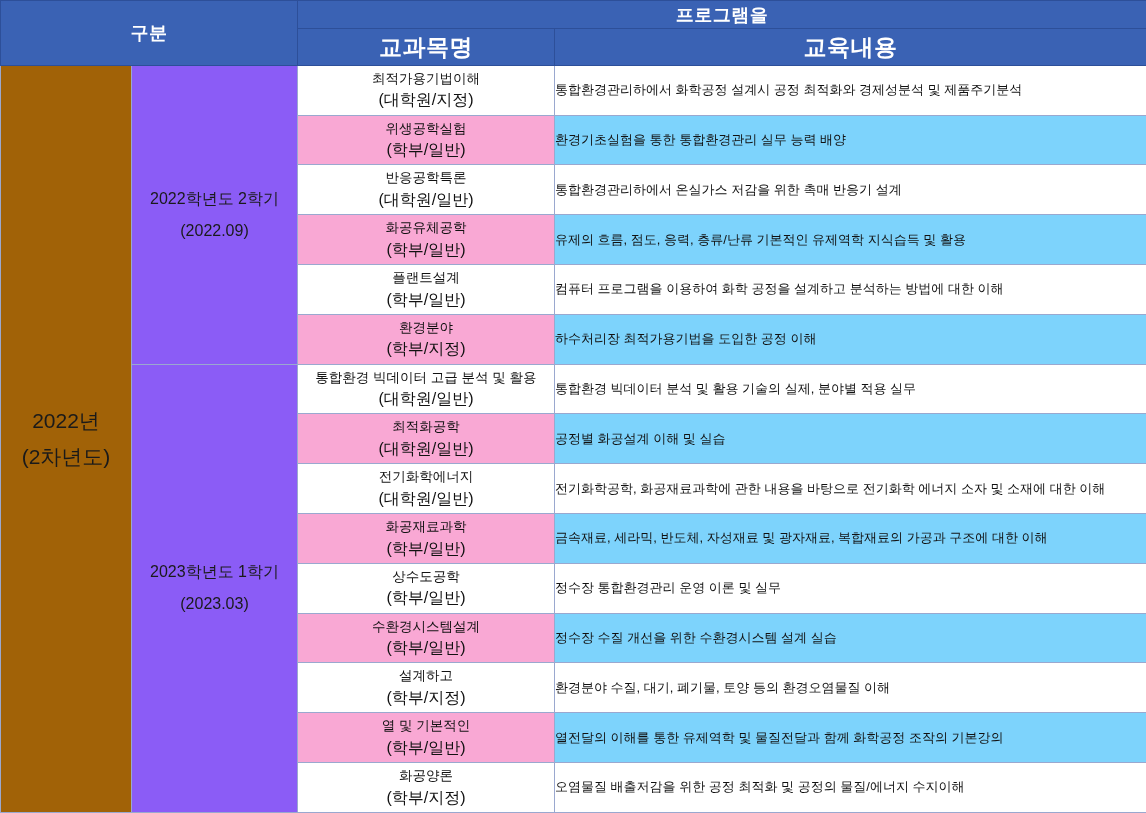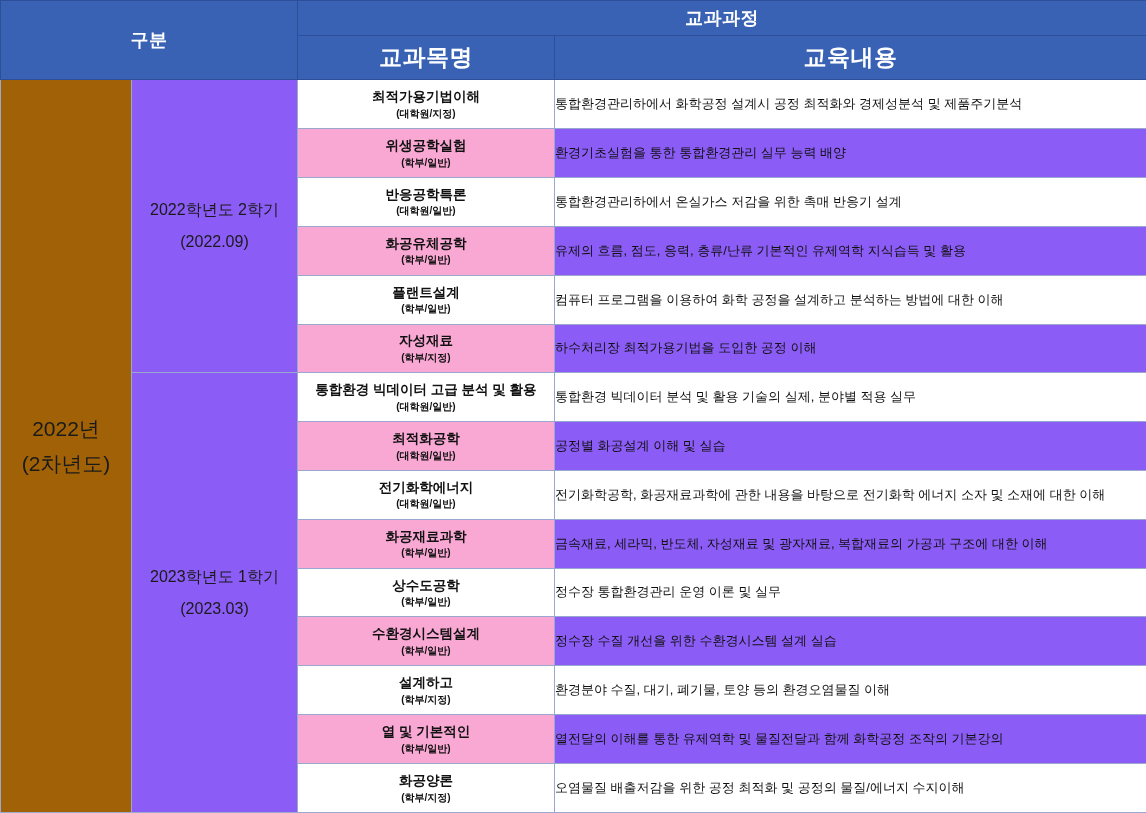--- a/index.html
+++ b/index.html
@@ -55,57 +55,56 @@
     font-size: 16px;
     line-height: 2.0;
     color: #1a1a1a;
   }
   .course {
     text-align: center;
     font-size: 13.5px;
     line-height: 1.45;
     padding: 6px 4px;
     color: #111;
-    font-weight: bold;
   }
   .course .sub {
     display: block;
-    font-size: 10px;
+    font-size: 16px;
   }
   .desc {
     text-align: left;
     font-size: 13px;
     padding: 6px 10px;
     color: #111;
     line-height: 1.4;
   }
   .alt-a { background: #f9a8d4; }
   .alt-c { background: #ffffff; }
-  .desc.alt-a { background: #8b5cf6; }
+  .desc.alt-a { background: #7dd3fc; }
   .desc.alt-c { background: #ffffff; }
   col.c-div1 { width: 131px; }
   col.c-div2 { width: 166px; }
   col.c-course { width: 257px; }
   col.c-desc { width: 592px; }
 </style>
 </head>
 <body>
 
 <div id="sheet">
   <table class="curriculum">
     <colgroup>
       <col class="c-div1">
       <col class="c-div2">
       <col class="c-course">
       <col class="c-desc">
     </colgroup>
     <tbody id="table-body">
         <tr>
           <th class="hdr hdr-div" colspan="2" rowspan="2">구분</th>
-          <th class="hdr hdr-div" colspan="2">교과과정</th>
+          <th class="hdr hdr-div" colspan="2">프로그램을</th>
         </tr>
         <tr>
           <th class="hdr">교과목명</th>
           <th class="hdr">교육내용</th>
         </tr>
         <tr>
           <td class="year-cell" rowspan="15">
             <div>2022년</div>
             <div>(2차년도)</div>
           </td>
@@ -142,21 +141,21 @@
         </tr>
         <tr>
           <td class="course alt-c">
             <div>플랜트설계</div>
             <span class="sub">(학부/일반)</span>
           </td>
           <td class="desc alt-c">컴퓨터 프로그램을 이용하여 화학 공정을 설계하고 분석하는 방법에 대한 이해</td>
         </tr>
         <tr>
           <td class="course alt-a">
-            <div>자성재료</div>
+            <div>환경분야</div>
             <span class="sub">(학부/지정)</span>
           </td>
           <td class="desc alt-a">하수처리장 최적가용기법을 도입한 공정 이해</td>
         </tr>
         <tr>
           <td class="sem-cell" rowspan="9">
             <div>2023학년도 1학기</div>
             <div>(2023.03)</div>
           </td>
           <td class="course alt-c">

